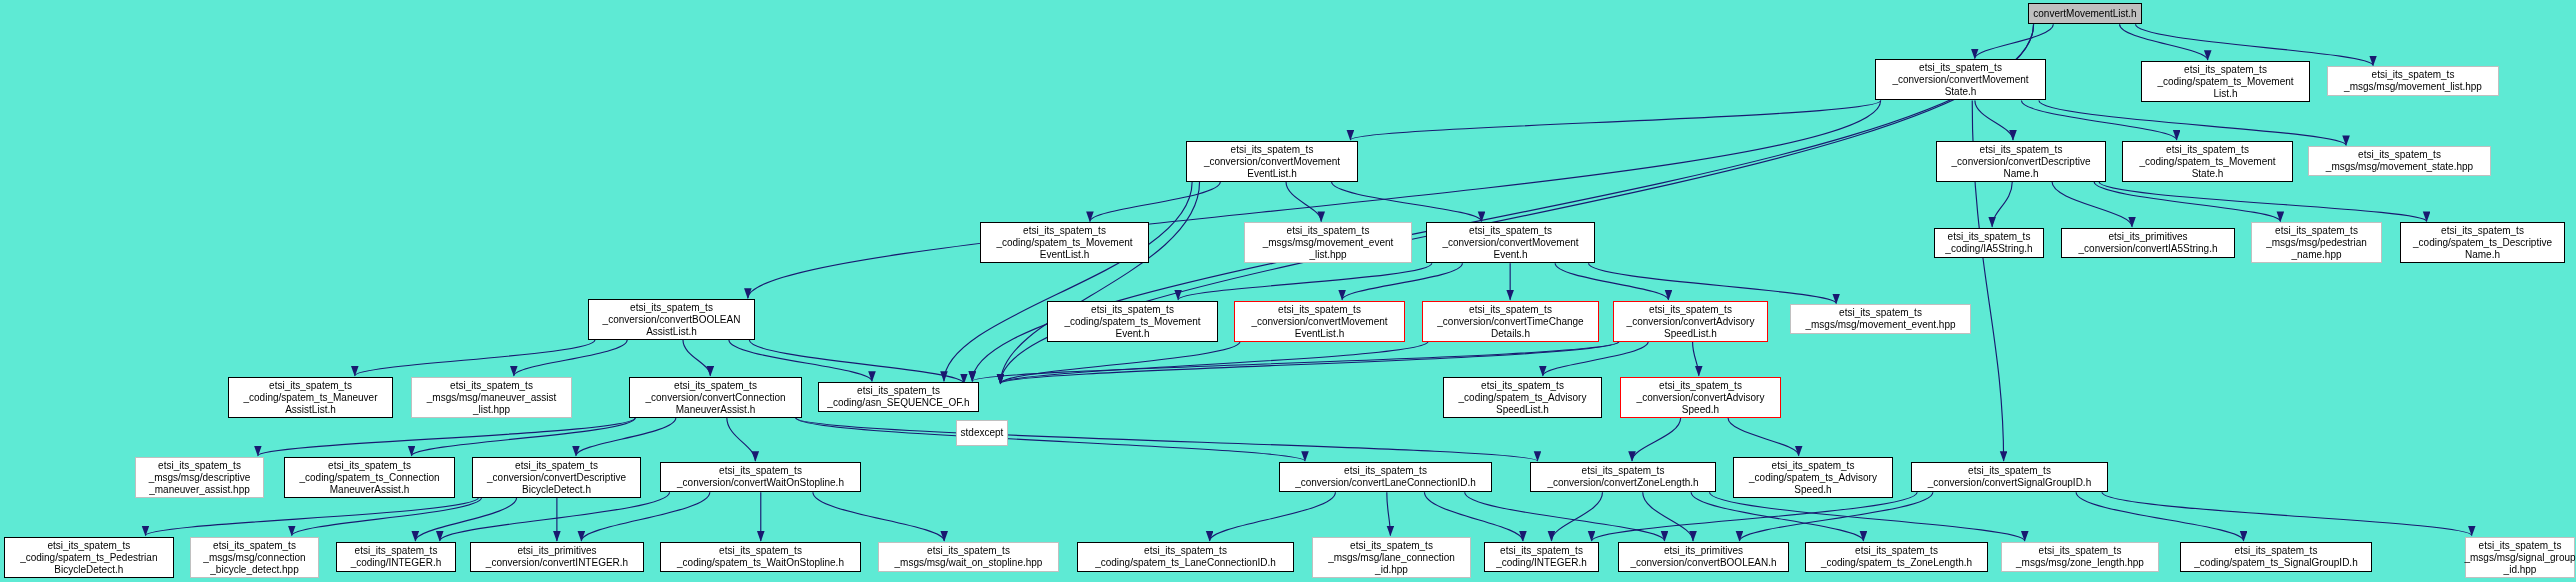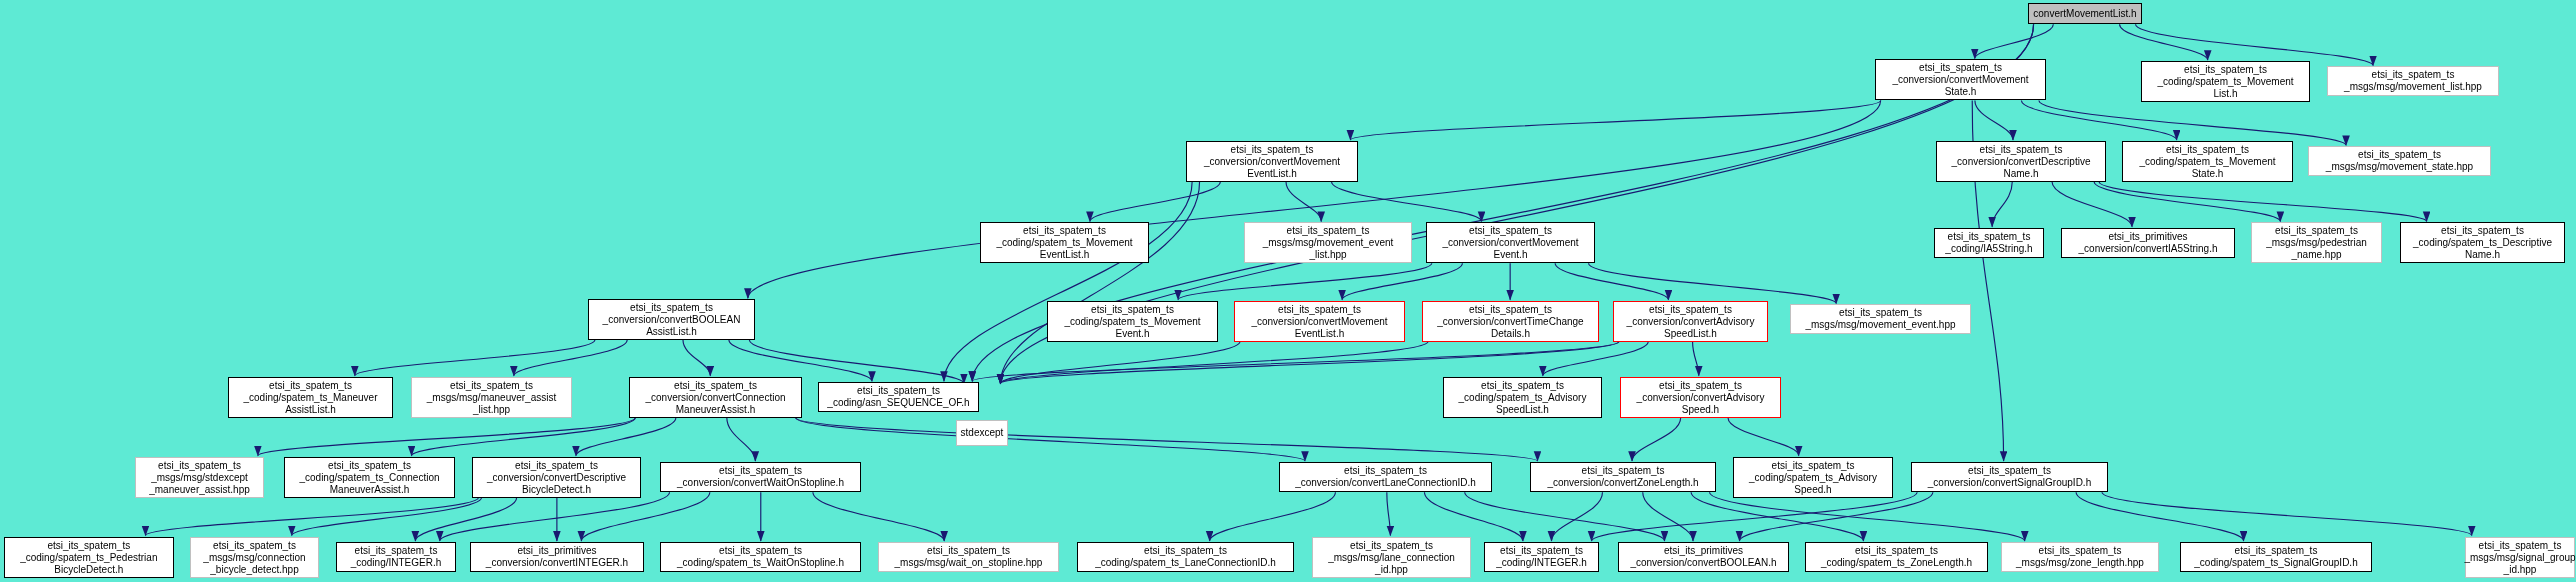--- a/index.html
+++ b/index.html
@@ -229,21 +229,21 @@
       <div>_coding/spatem_ts_Advisory</div>
       <div>SpeedList.h</div>
     </div>
     <div class="node red" style="left: 1620px; top: 377px; width: 161px; height: 41px;">
       <div>etsi_its_spatem_ts</div>
       <div>_conversion/convertAdvisory</div>
       <div>Speed.h</div>
     </div>
     <div class="node ext" style="left: 135px; top: 457px; width: 129px; height: 41px;">
       <div>etsi_its_spatem_ts</div>
-      <div>_msgs/msg/stdexcept</div>
+      <div>_msgs/msg/descriptive</div>
       <div>_maneuver_assist.hpp</div>
     </div>
     <div class="node" style="left: 284px; top: 457px; width: 171px; height: 41px;">
       <div>etsi_its_spatem_ts</div>
       <div>_coding/spatem_ts_Connection</div>
       <div>ManeuverAssist.h</div>
     </div>
     <div class="node" style="left: 472px; top: 457px; width: 169px; height: 41px;">
       <div>etsi_its_spatem_ts</div>
       <div>_conversion/convertDescriptive</div>

